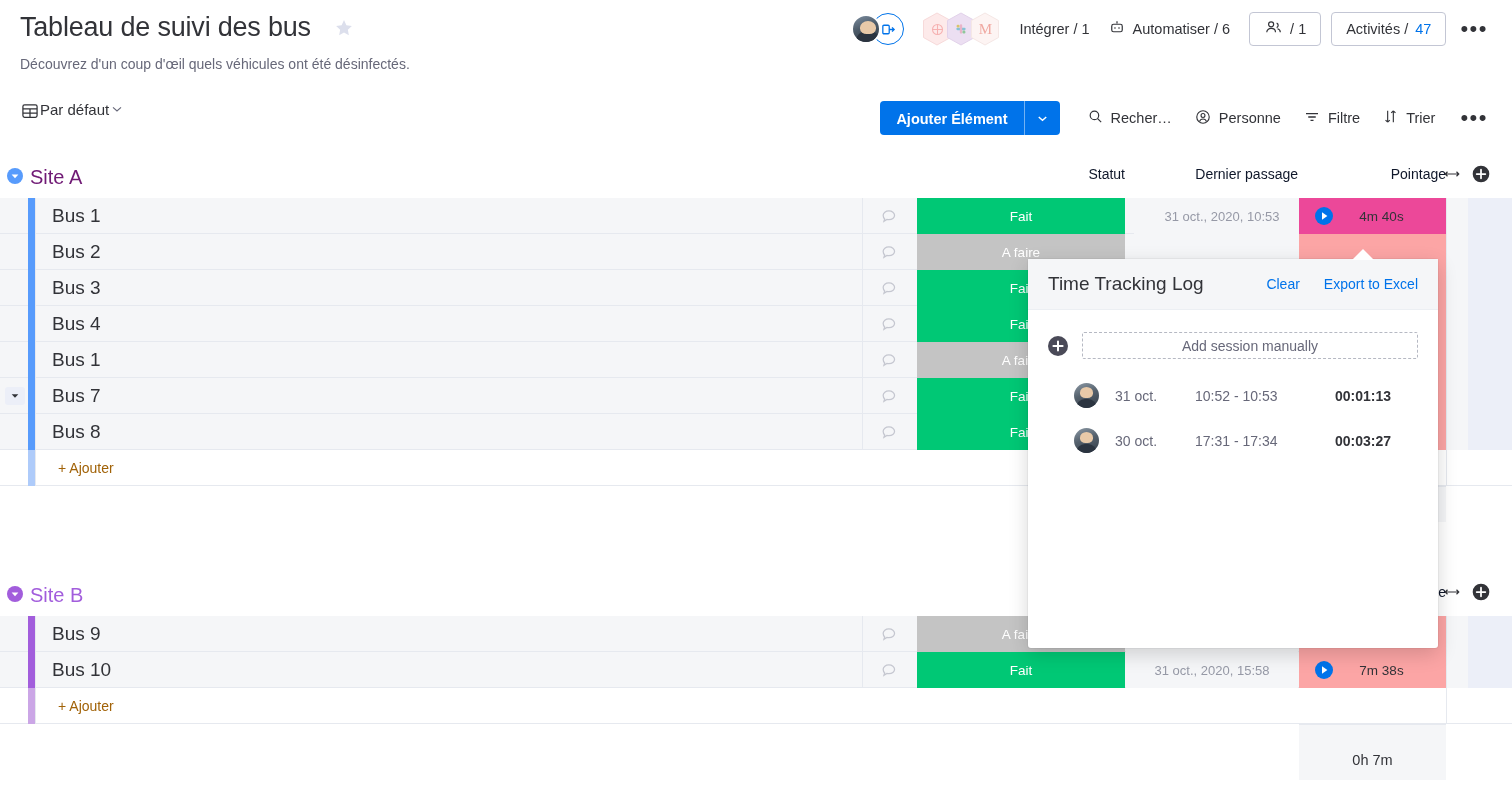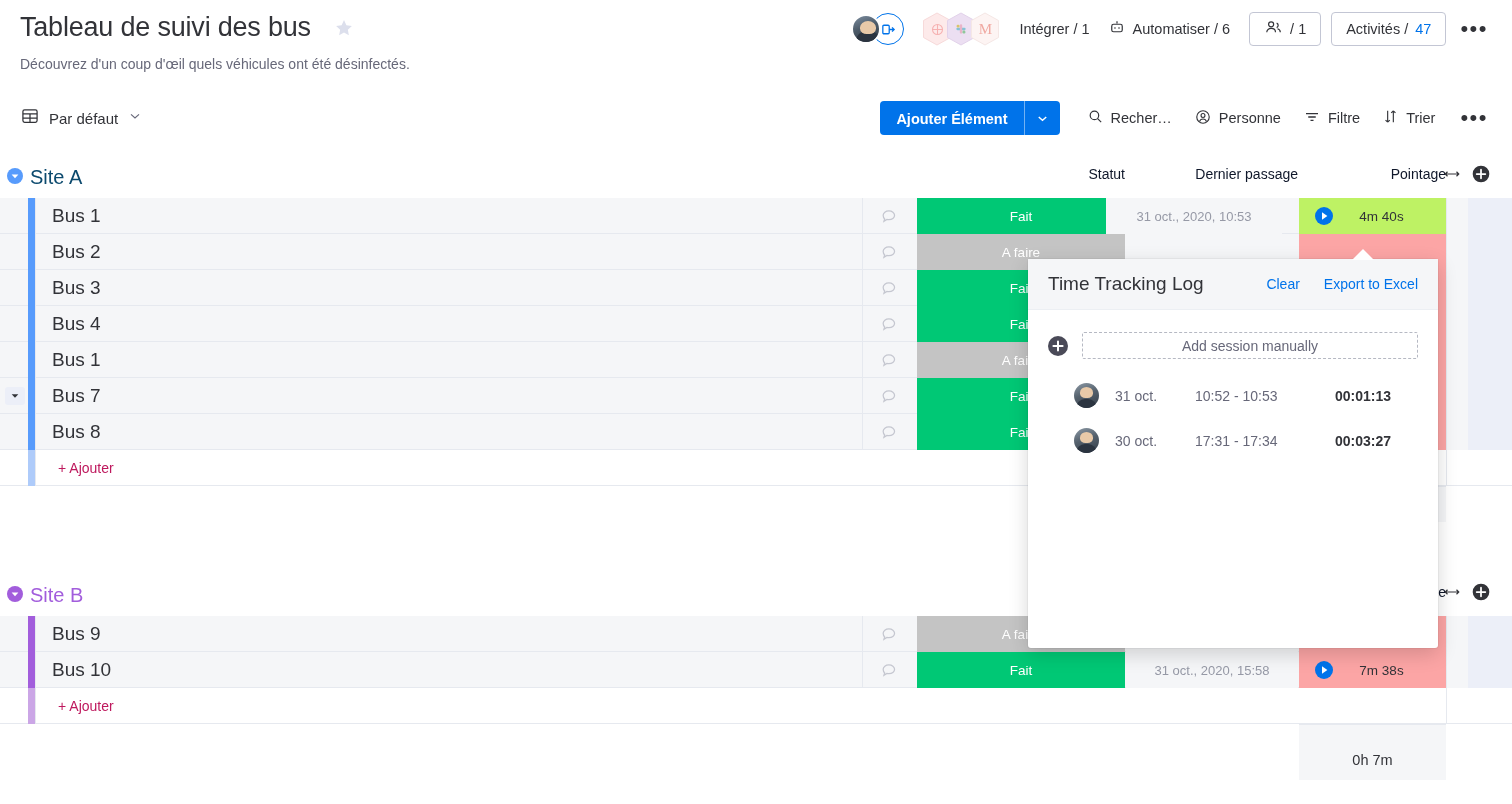--- a/index.html
+++ b/index.html
@@ -49,21 +49,21 @@
     display: flex; align-items: center; gap: 7px; height: 34px; padding: 0 9px;
     font-size: 14.5px; color: #323338; border-radius: 4px; white-space: nowrap;
     background: transparent; border: none; cursor: pointer;
   }
   .hdr-btn.boxed { border: 1px solid #c3c6d4; padding: 0 14px; margin-left: 10px; }
   .hdr-count-blue { color: #0073ea; }
   .kebab { font-size: 22px; letter-spacing: 1.5px; color: #323338; padding: 0 10px 0 14px; cursor: pointer; line-height: 1; }
 
   
   .toolbar { position: absolute; left: 0; top: 92px; width: 1512px; height: 52px; }
-  .view-chip { position: absolute; left: 14px; top: 9px; display: flex; align-items: center; gap: 9px; height: 34px; padding: 0 6px; cursor: pointer; }
+  .view-chip { position: absolute; left: 14px; top: 9px; display: flex; height: 34px; padding: 0 6px; cursor: pointer; }
   .view-chip .label { font-size: 15px; color: #323338; }
   .toolbar-right { position: absolute; right: 14px; top: 9px; display: flex; align-items: center; gap: 0; height: 34px; }
   .add-item-btn {
     display: flex; align-items: stretch; height: 34px; background: #0073ea; color: #fff;
     border-radius: 4px; overflow: hidden; cursor: pointer; margin-right: 16px;
   }
   .add-item-btn .main { display: flex; align-items: center; padding: 18px 16px; font-size: 14.5px; font-weight: 700; }
   .add-item-btn .split { width: 1px; background: rgba(255,255,255,0.45); }
   .add-item-btn .caret { display: flex; align-items: center; padding: 0 10px; }
   .tb-btn { display: flex; align-items: center; gap: 7px; height: 34px; padding: 0 11px; font-size: 14.5px; color: #323338; cursor: pointer; border-radius: 4px; white-space: nowrap; }
@@ -79,29 +79,29 @@
 
   .rows { position: relative; }
   .row { position: relative; height: 36px; border-bottom: 1px solid #e6e9ef; background: #f5f6f8; }
   .row-accent { position: absolute; left: 28px; top: 0; width: 7px; height: 36px; }
   .row-name { position: absolute; left: 52px; top: 0; height: 36px; display: flex; align-items: center; font-size: 19px; color: #323338; }
   .row-sep { position: absolute; top: 0; width: 1px; height: 36px; background: #e6e9ef; }
   .chat-icon { position: absolute; top: 9px; width: 19px; height: 19px; cursor: pointer; }
   .cell-status { position: absolute; top: 0; height: 36px; display: flex; align-items: center; justify-content: center; font-size: 13.5px; color: #fff; cursor: pointer; }
   .cell-date { position: absolute; top: 0; height: 36px; display: flex; align-items: center; justify-content: center; font-size: 13px; color: #9699a6; background: #f5f6f8; cursor: pointer; }
   .cell-track { position: absolute; top: 0; height: 36px; display: flex; align-items: center; background: #fca5a5; cursor: pointer; }
-  .cell-track.active { background: #bef264; }
+  .cell-track.active { background: #ec4899; }
   .play-btn { position: absolute; left: 16px; width: 18px; height: 18px; }
   .track-text { position: absolute; left: 0; width: 100%; text-align: center; font-size: 13.5px; color: #323338; padding-left: 18px; }
   .cell-blank { position: absolute; top: 0; height: 36px; background: #f5f6f8; border-left: 1px solid #e6e9ef; }
   .cell-edge { position: absolute; top: 0; height: 36px; background: #eceff8; }
 
   .add-row { position: relative; height: 36px; border-bottom: 1px solid #e6e9ef; background: #fff; }
   .add-row .accent { position: absolute; left: 28px; top: 0; width: 7px; height: 36px; }
-  .add-row .txt { position: absolute; left: 58px; top: 0; height: 36px; display: flex; align-items: center; font-size: 14px; color: #be185d; cursor: pointer; }
+  .add-row .txt { position: absolute; left: 58px; top: 0; height: 36px; display: flex; align-items: center; font-size: 14px; color: #a16207; cursor: pointer; }
   .add-row .sep { position: absolute; top: 0; width: 1px; height: 36px; background: #e6e9ef; }
 
   .sum-row { position: relative; height: 36px; }
   .sum-cell { position: absolute; top: 0; height: 36px; background: #f5f6f8; border-top: 1px solid #e6e9ef; }
 
   .colhead-icons { position: absolute; top: 2px; display: flex; align-items: center; gap: 10px; }
 
   
   .total-box { position: absolute; display: flex; align-items: center; justify-content: center; background: #f5f6f8; font-size: 14.5px; color: #323338; }
 
@@ -313,21 +313,21 @@
   <div class="board">
 
     <div class="group">
       <div class="group-head">
         <span class="group-collapse">
           <svg viewBox="0 0 16 16" width="16" height="16">
               <circle cx="8" cy="8" r="8" fill="#579bfc"></circle>
               <path d="M4.6 6.4L8 10.2l3.4-3.8z" fill="#fff"></path>
             </svg>
         </span>
-        <div class="group-title" style="color:#0c4a6e">Site A</div>
+        <div class="group-title" style="color:#701a75">Site A</div>
         <div class="group-colhead" style="left:917px;width:208px;">Statut</div>
         <div class="group-colhead" style="left:1126px;width:172px;">Dernier passage</div>
         <div class="group-colhead" style="left:1299px;width:147px;">Pointage</div>
         <div class="colhead-icons" style="left:1443px;top:4px;">
           <span>
             <svg viewBox="0 0 24 24" width="18" height="18" fill="none" stroke="#323338" stroke-width="1.6">
                 <path d="M3 12h18M6 9l-3 3 3 3M18 9l3 3-3 3"></path>
               </svg>
           </span>
           <span>
@@ -345,21 +345,21 @@
           <div class="row-accent" style="background:#579bfc"></div>
           <div class="row-name">Bus 1</div>
           <div class="row-sep" style="left:35px"></div>
             <div class="row-sep" style="left:862px"></div>
           <span class="chat-icon" style="left:880px">
             <svg viewBox="0 0 24 24" width="19" height="19" fill="none" stroke="#c5c7d0" stroke-width="1.6">
                 <path d="M4 10.5c0-3 3.2-5.5 7.2-5.5s7.2 2.5 7.2 5.5-3.2 5.5-7.2 5.5c-.9 0-1.7-.1-2.5-.3L5 18l.9-2.9C4.7 14.1 4 12.4 4 10.5z"></path>
               </svg>
           </span>
           <div class="cell-status" style="left:917px;width:208px;background:#00c875">Fait</div>
-          <div class="cell-date" style="left:1106px;width:176px">31 oct., 2020, 10:53</div>
+          <div class="cell-date" style="left:1134px;width:176px">31 oct., 2020, 10:53</div>
           <div class="cell-track active" style="left:1299px;width:147px">
             <span class="play-btn"><svg viewBox="0 0 18 18" width="18" height="18">
                   <circle cx="9" cy="9" r="9" fill="#0073ea"></circle>
                   <path d="M7 5.2l5.4 3.8L7 12.8z" fill="#fff"></path>
                 </svg></span>
             <span class="track-text">4m 40s</span>
           </div>
           <div class="cell-blank" style="left:1446px;width:22px"></div>
           <div class="cell-edge" style="left:1468px;width:44px"></div>
         </div>

